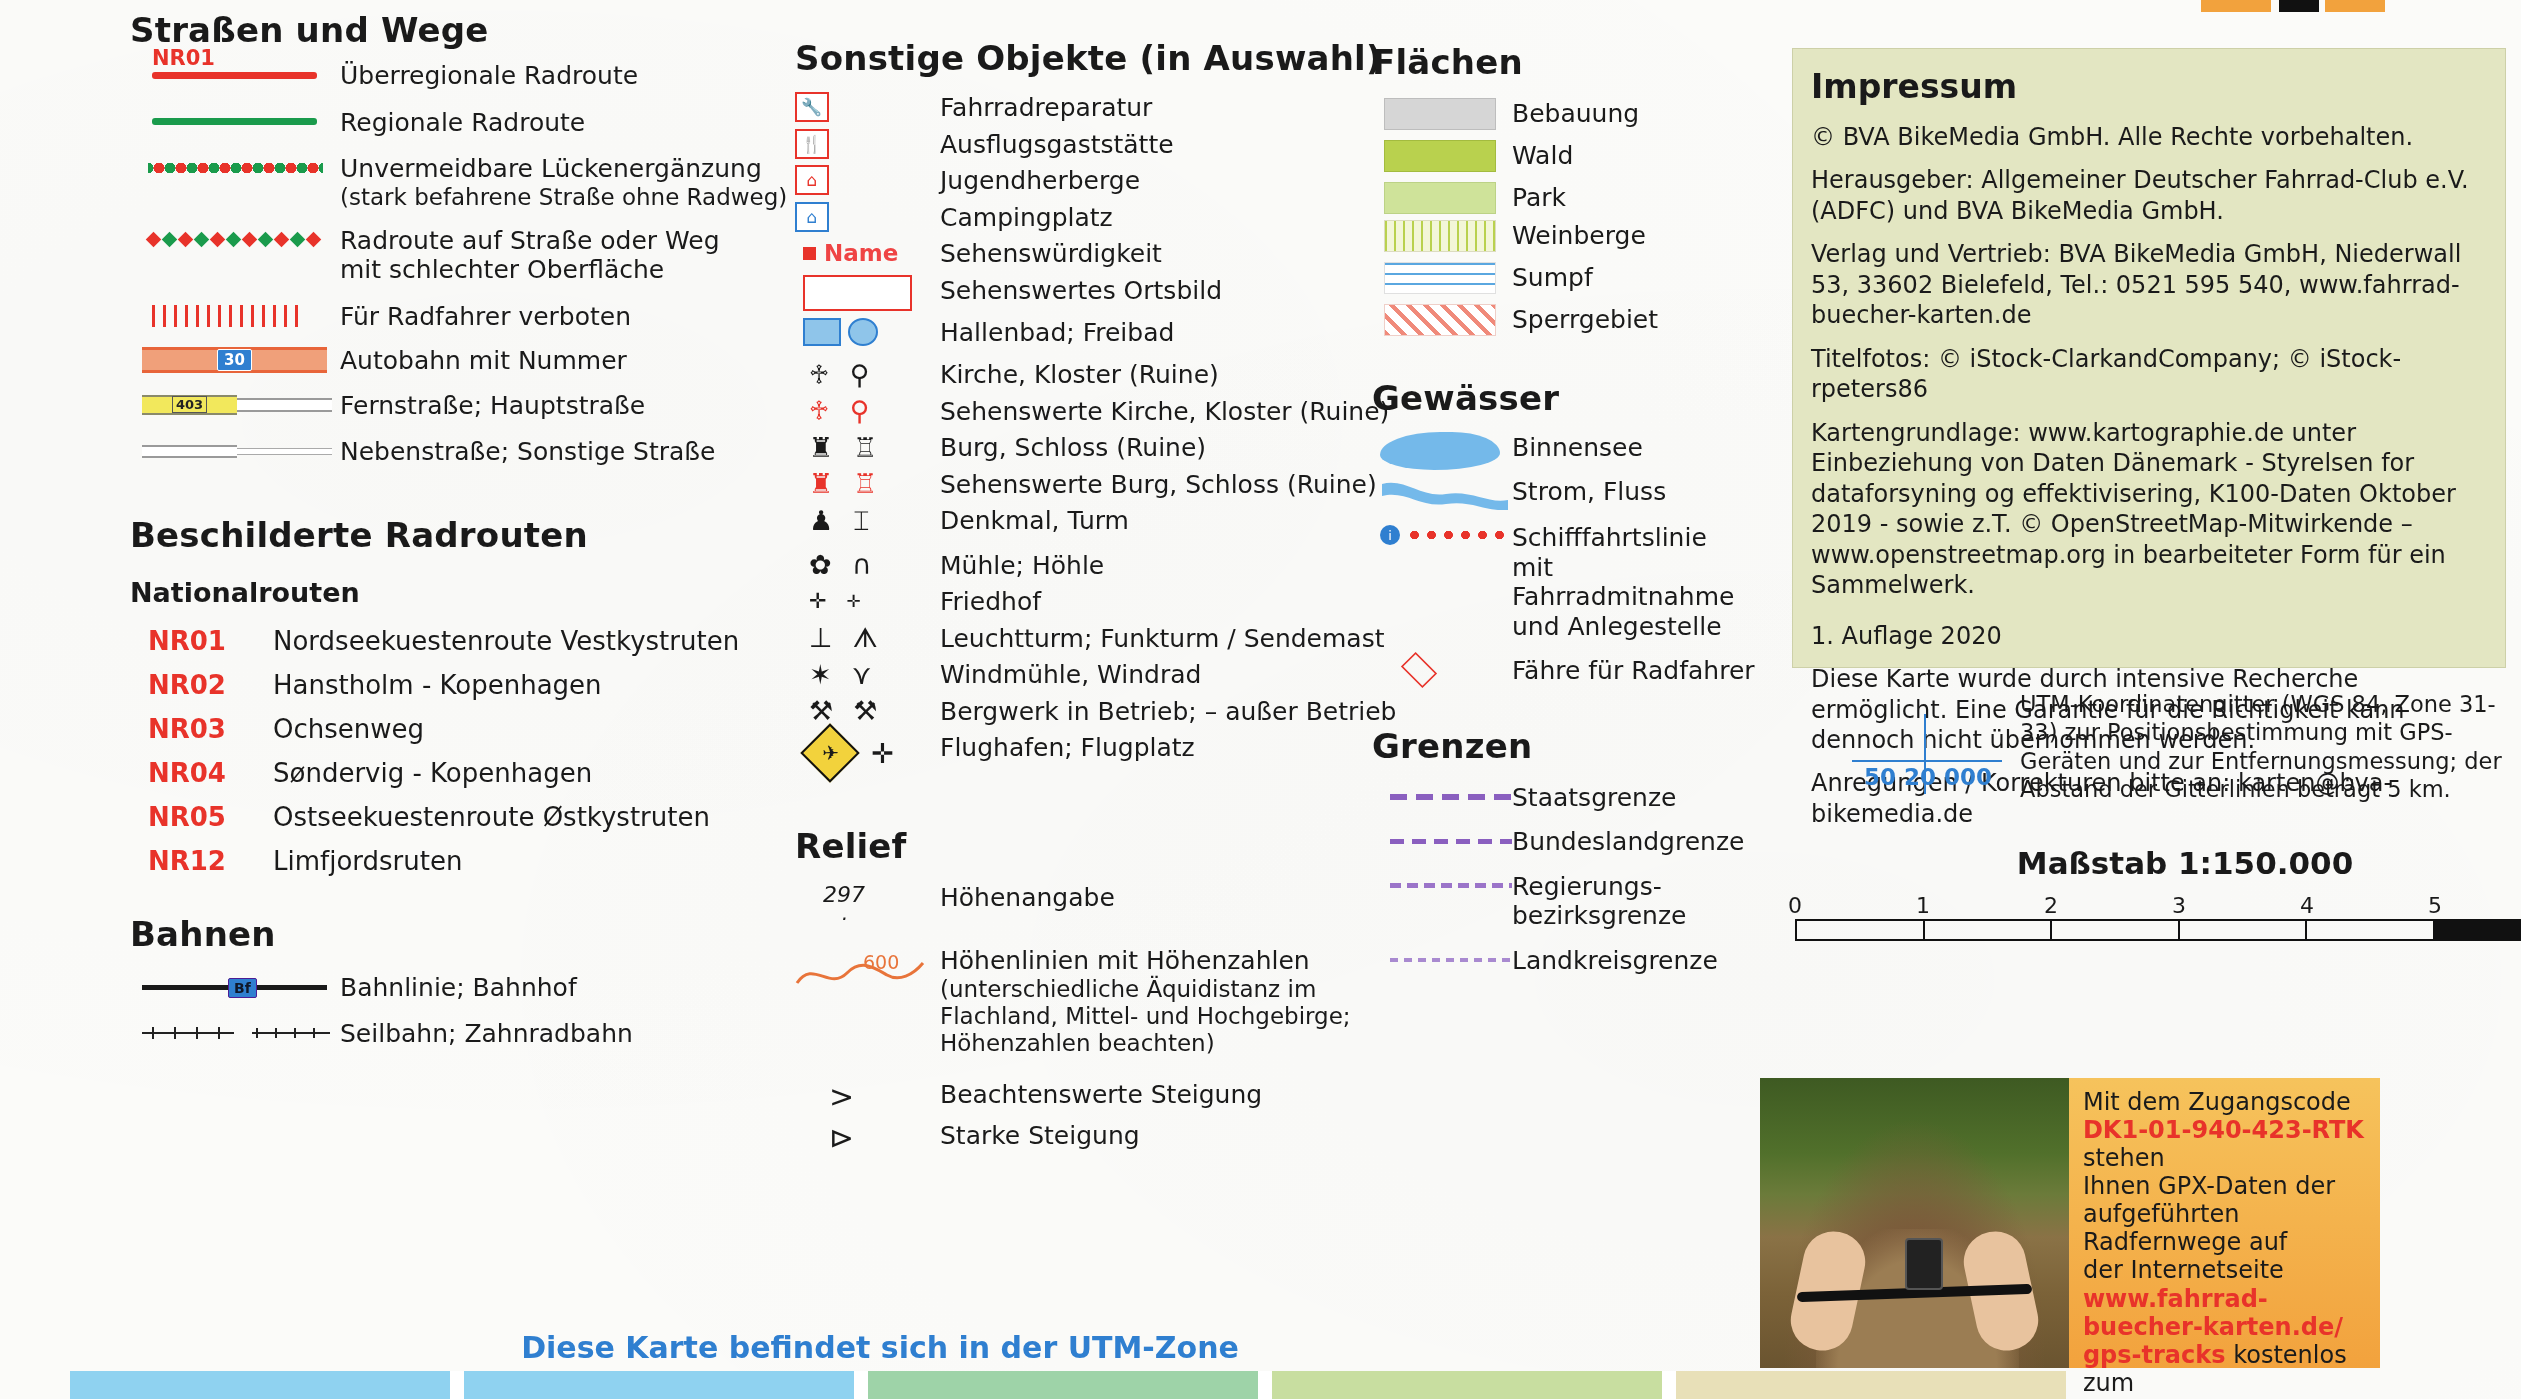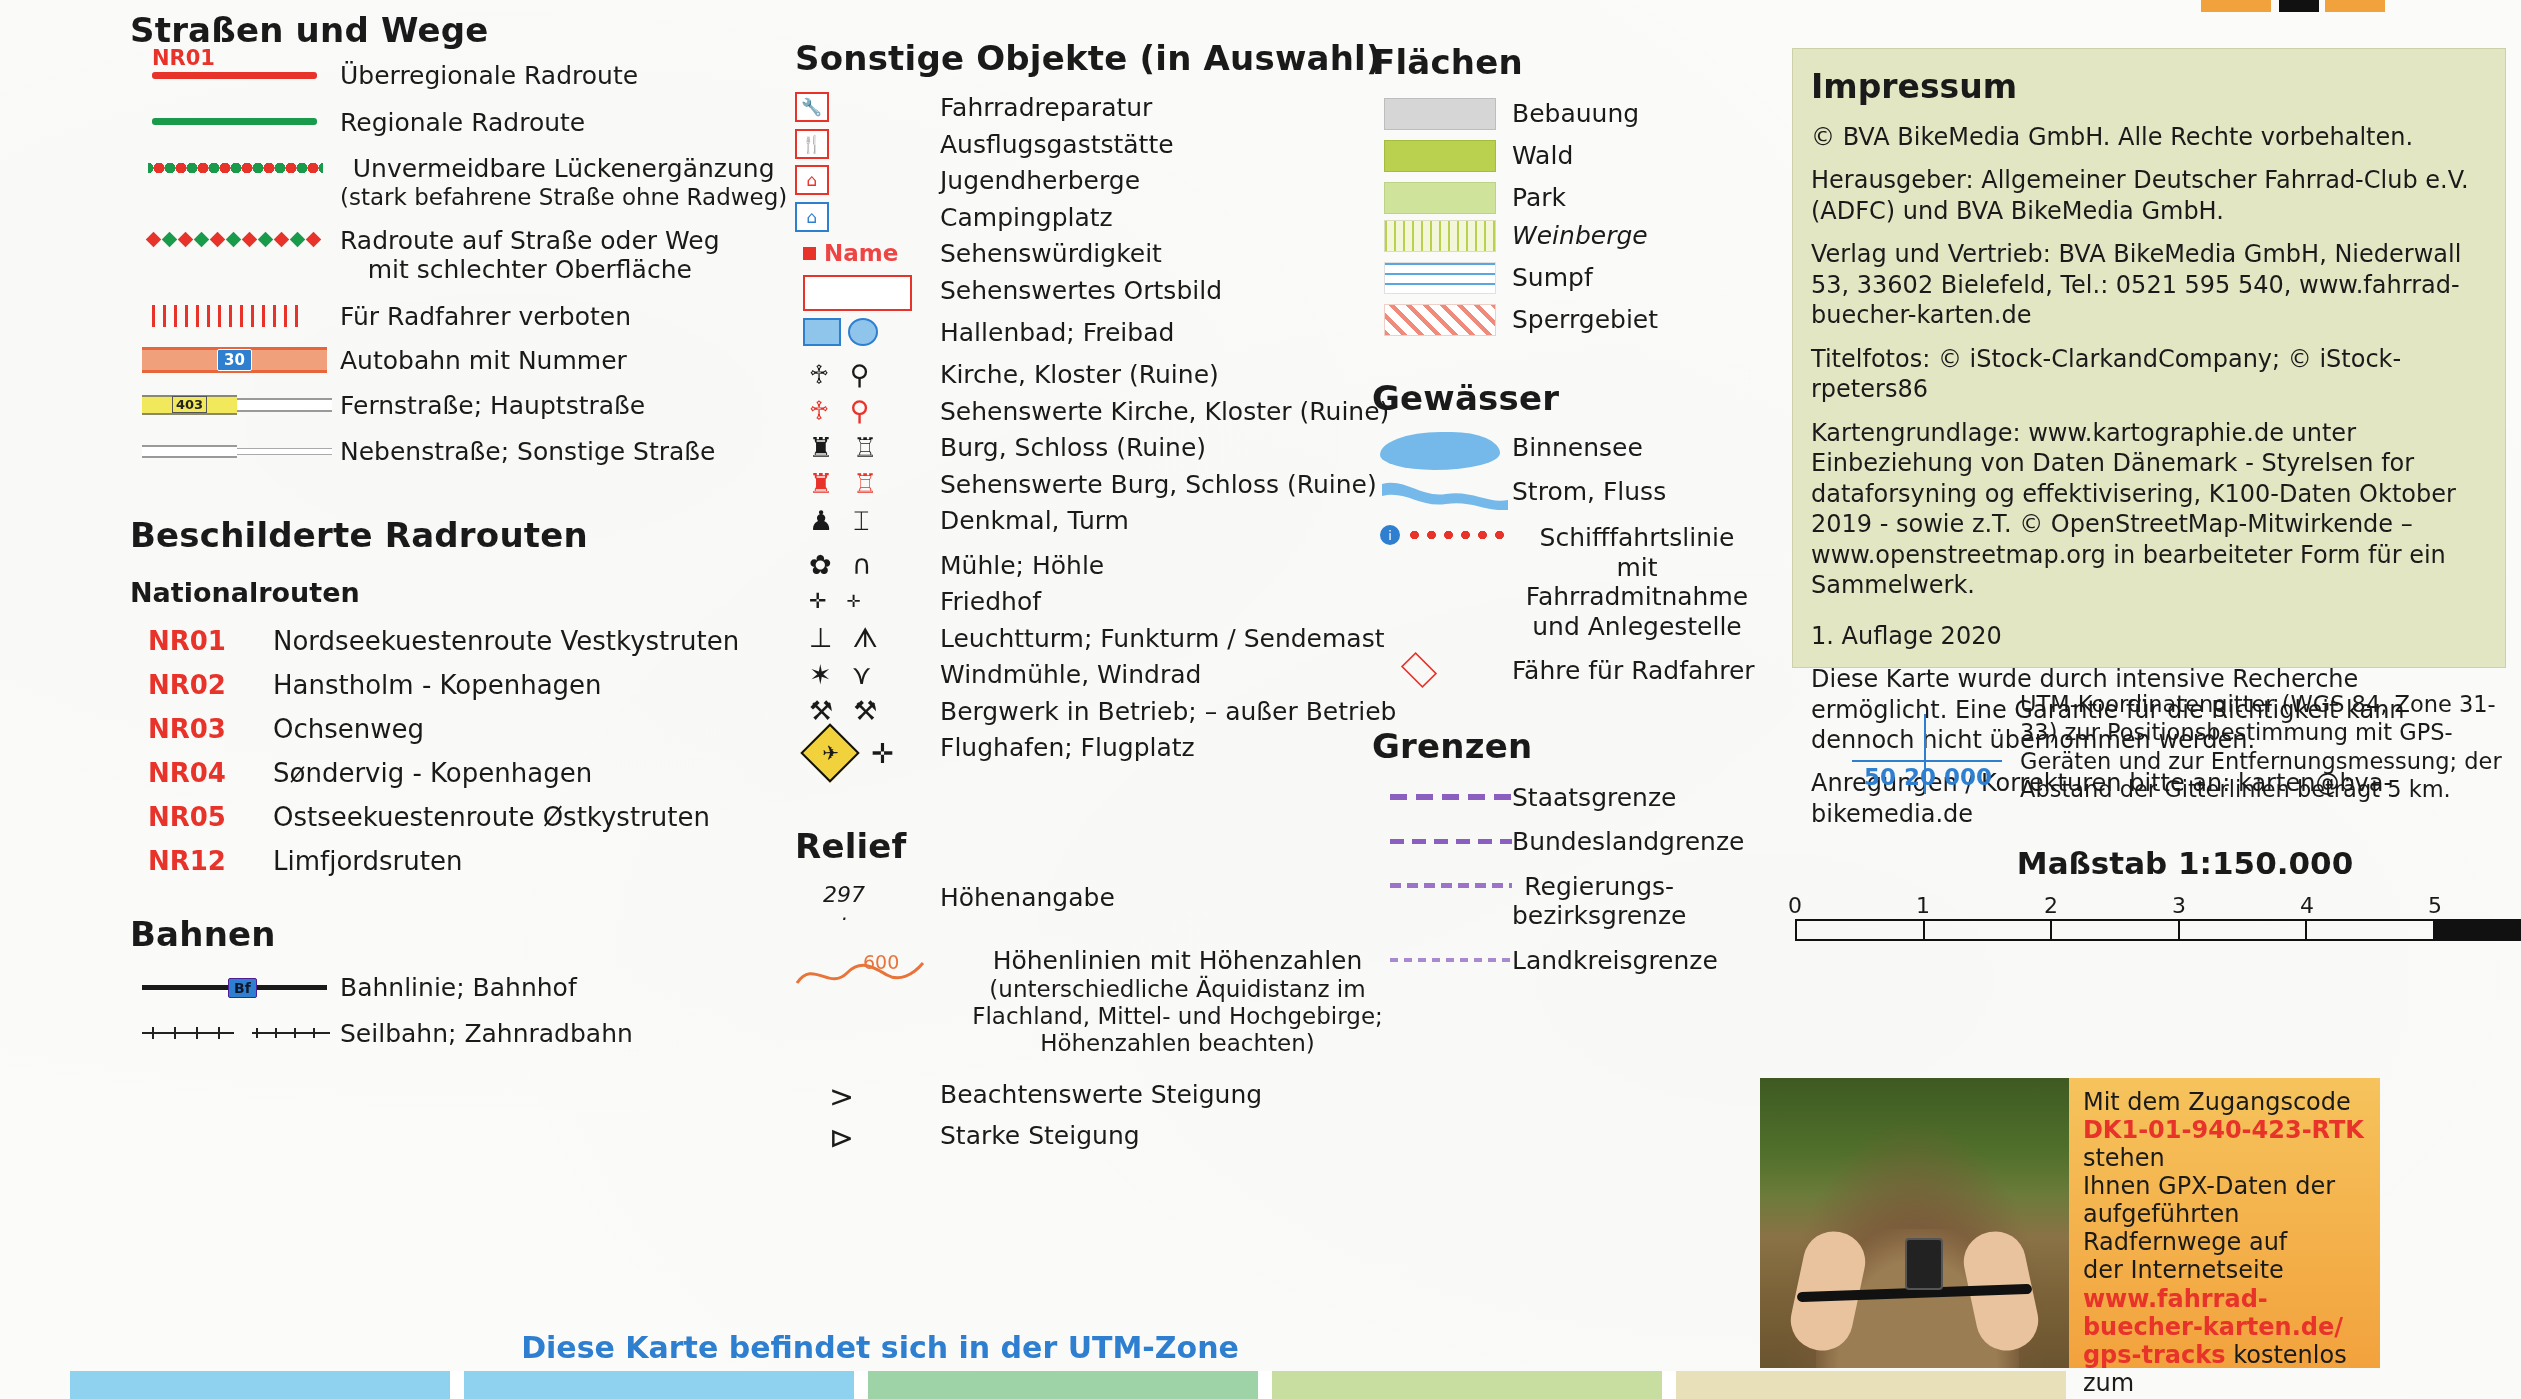--- a/index.html
+++ b/index.html
@@ -52,21 +52,20 @@
     width: 210px;
     flex: 0 0 210px;
     display: flex;
     align-items: center;
     min-height: 30px;
   }
   .lbl {
     font-size: 25px;
     line-height: 1.18;
     padding-top: 1px;
-    text-align: center;
   }
   .lbl small { font-size: 23px; display: block; }
 
   
   .line-red { width: 165px; height: 7px; background: #e8332a; border-radius: 3px; margin-left: 22px; }
   .line-green { width: 165px; height: 7px; background: #1a9b4c; border-radius: 3px; margin-left: 22px; }
   .dots-green {
     width: 175px; height: 10px; margin-left: 18px;
     background-image: radial-gradient(circle, #e8332a 45%, transparent 47%),
                       radial-gradient(circle, #1a9b4c 45%, transparent 47%);
@@ -629,21 +628,21 @@
           <div class="sw wald"></div>
         </div>
       <div class="lbl">Wald</div>
     </div>
     <div class="row" style="margin-top:10px;">
       <div class="sym" style="width:140px; flex:0 0 140px;">
           <div class="sw park"></div>
         </div>
       <div class="lbl">Park</div>
     </div>
-    <div class="row" style="font-style:italic;">
+    <div class="row" style="">
       <div class="sym" style="width:140px; flex:0 0 140px;">
           <div class="sw weinberge"></div>
         </div>
       <div class="lbl">Weinberge</div>
     </div>
     <div class="row" style="margin-top:10px;">
       <div class="sym" style="width:140px; flex:0 0 140px;">
           <div class="sw sumpf"></div>
         </div>
       <div class="lbl">Sumpf</div>

